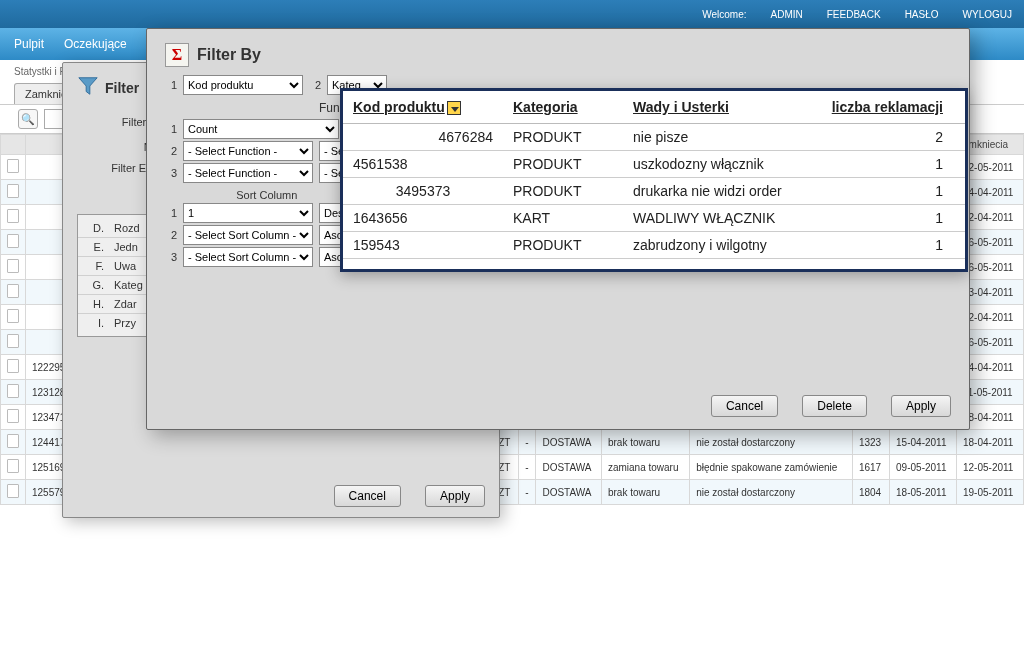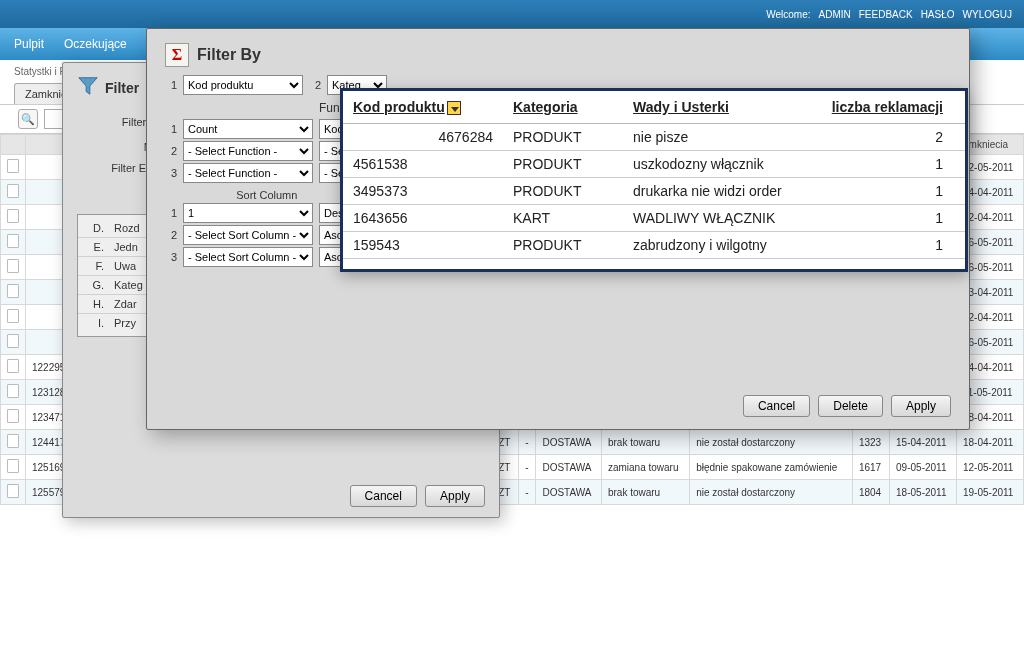--- a/index.html
+++ b/index.html
@@ -1,19 +1,19 @@
 <!DOCTYPE html>
 <html><head>
 <meta charset="utf-8">
 <style>
   * { box-sizing: border-box; margin: 0; padding: 0; }
   body { font-family: Arial, sans-serif; font-size: 11px; color: #333; background: #fff; width: 1024px; height: 662px; overflow: hidden; position: relative; }
 
   .topbar { background: linear-gradient(#2d7eb8, #1f6a9e); height: 28px; color: #fff; display: flex; justify-content: flex-end; align-items: center; padding: 0 12px; font-size: 10px; }
-  .topbar span { margin-left: 8px; }
+  .topbar span { margin-left: 24px; }
 
   .menubar { background: linear-gradient(#5db3e6, #2d8ac6); height: 32px; display: flex; align-items: center; padding: 0 14px; color: #fff; font-size: 12px; gap: 20px; }
 
   .breadcrumb { padding: 6px 14px; color: #666; font-size: 10px; }
 
   .tabs { display: flex; padding: 0 14px; border-bottom: 1px solid #ccc; }
   .tab { padding: 4px 10px; border: 1px solid #aaa; border-bottom: none; background: #eee; border-radius: 3px 3px 0 0; font-size: 11px; }
 
   .toolbar { display: flex; align-items: center; padding: 4px 18px; border-bottom: 1px solid #ccc; gap: 6px; }
   .toolbar .search { width: 20px; height: 20px; border: 1px solid #aaa; border-radius: 3px; display: flex; align-items: center; justify-content: center; background: #f7f7f7; }
@@ -31,21 +31,21 @@
   .dialog-filter .dlg-title { display: flex; align-items: center; gap: 6px; font-size: 14px; font-weight: bold; margin-bottom: 12px; }
   .funnel { width: 22px; height: 22px; }
   .dialog-filter .row { display: flex; align-items: center; margin: 5px 0; gap: 6px; }
   .dialog-filter label { width: 96px; text-align: right; font-size: 11px; }
   .dialog-filter select, .dialog-filter input[type=text] { height: 20px; border: 1px solid #888; padding: 0 2px; font-size: 11px; background: #fff; }
   .columns-box { border: 1px solid #999; background: #efefef; margin-top: 6px; padding: 4px 0; }
   .columns-box .crow { display: flex; align-items: center; padding: 3px 8px; gap: 10px; border-bottom: 1px solid #d0d0d0; }
   .columns-box .crow:last-child { border-bottom: none; }
   .columns-box .cletter { width: 18px; text-align: right; }
   .filter-expr { width: 300px; height: 46px; border: 1px solid #888; background: #fff; padding: 3px; font-family: monospace; font-size: 10px; resize: none; }
-  .dlg-buttons { position: absolute; right: 14px; bottom: 10px; display: flex; gap: 8px; justify-content: center; }
+  .dlg-buttons { position: absolute; right: 14px; bottom: 10px; display: flex; gap: 24px; justify-content: center; }
   .btn { padding: 3px 14px; border: 1px solid #888; border-radius: 3px; background: linear-gradient(#f5f5f5,#d8d8d8); font-size: 12px; cursor: pointer; }
 
   
   .dialog-group { position: absolute; left: 146px; top: 28px; width: 824px; height: 402px; background: #d9d9d9; border: 1px solid #666; box-shadow: 6px 6px 20px rgba(0,0,0,0.3); border-radius: 2px; padding: 14px 18px 50px; }
   .dialog-group .dlg-title { display: flex; align-items: center; gap: 8px; font-size: 16px; font-weight: bold; margin-bottom: 8px; }
   .sigma { width: 24px; height: 24px; border: 1px solid #999; background: #f5f5f0; display: flex; align-items: center; justify-content: center; font-family: serif; font-size: 16px; color: #c00; }
   .gb-left { width: 360px; }
   .gb-left .sec-title { text-align: center; font-size: 12px; margin: 6px 0 4px; }
   .gb-left .grow { display: flex; align-items: center; gap: 6px; margin: 2px 0; }
   .gb-left .grow .idx { width: 12px; text-align: right; }
@@ -368,21 +368,21 @@
     <div class="grow">
       <span class="idx">1</span>
       <select style="width:120px"><option>Kod produktu</option></select>
       <span class="idx">2</span>
       <select style="width:60px"><option>Kateg</option></select>
     </div>
 
     <div class="sec-title">Functions</div>
     <div class="grow">
         <span class="idx">1</span>
-      <select style="width:130px"><option>Count</option></select>
+      <select style="width:156px"><option>Count</option></select>
       <select style="width:50px"><option>Kod</option></select>
     </div>
     <div class="grow">
         <span class="idx">2</span>
       <select style="width:130px"><option>- Select Function -</option></select>
       <select style="width:50px"><option>- Se</option></select>
     </div>
     <div class="grow">
         <span class="idx">3</span>
       <select style="width:130px"><option>- Select Function -</option></select>
@@ -436,21 +436,21 @@
           <td>nie pisze</td>
           <td class="right">2</td>
         </tr>
         <tr>
           <td style="text-align:left">4561538</td>
           <td>PRODUKT</td>
           <td>uszkodozny włącznik</td>
           <td class="right">1</td>
         </tr>
         <tr>
-          <td style="">3495373</td>
+          <td style="text-align:center">3495373</td>
           <td>PRODUKT</td>
           <td>drukarka nie widzi order</td>
           <td class="right">1</td>
         </tr>
         <tr>
           <td style="">1643656</td>
           <td>KART</td>
           <td>WADLIWY WŁĄCZNIK</td>
           <td class="right">1</td>
         </tr>

